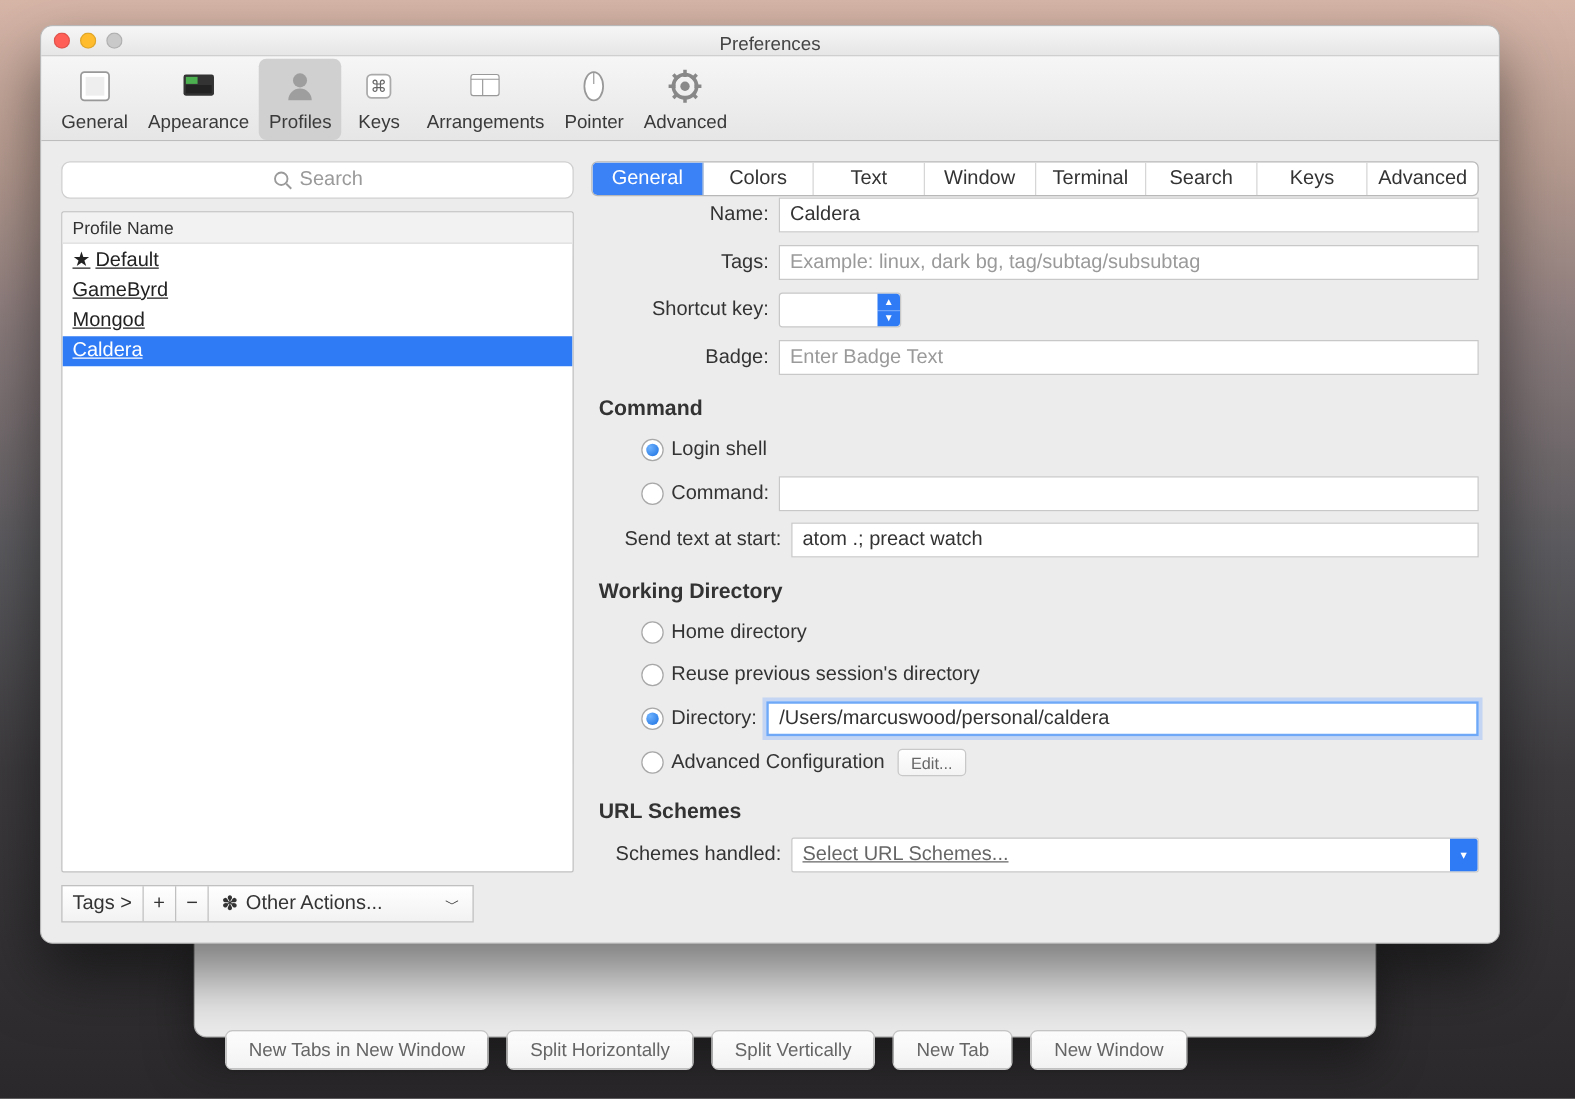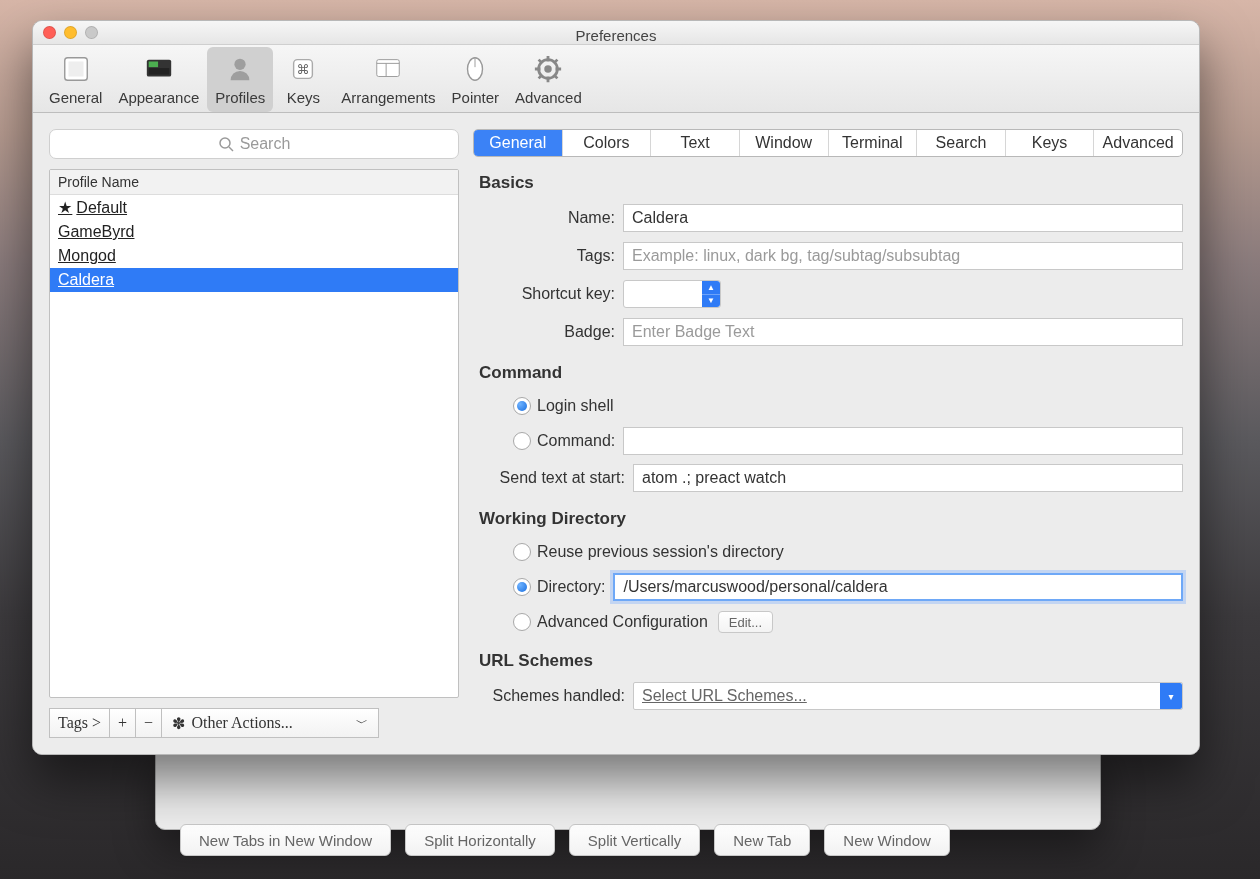--- a/index.html
+++ b/index.html
@@ -100,21 +100,21 @@
   .profile-row .star { margin-right:4px;}
 
   .bottom-bar {
     height:30px; border:1px solid #c0c0c0; background:linear-gradient(#fff,#f2f2f2);
     display:flex; align-items:stretch;
     width:330px;
     font-size:16px;
   }
   .bottom-bar > .seg {
     display:flex; align-items:center; justify-content:center;
-    padding:0 8px; border-right:1px solid #c0c0c0; color:#333;font-family:Liberation Serif, serif;
+    padding:0 8px; border-right:1px solid #c0c0c0; color:#333;
   }
   .bottom-bar > .seg:last-child{border-right:none;}
   .bottom-bar .other { flex:1; justify-content:flex-start; gap:6px; padding:0 10px;}
   .bottom-bar .chev { margin-left:auto; font-size:12px;}
 
   
   .right-col { flex:1; display:flex; flex-direction:column; }
 
   .tab-bar {
     display:flex; border:1px solid #b8b8b8; border-radius:5px;
@@ -337,21 +337,20 @@
         <div class="tab active">General</div>
         <div class="tab">Colors</div>
         <div class="tab">Text</div>
         <div class="tab">Window</div>
         <div class="tab">Terminal</div>
         <div class="tab">Search</div>
         <div class="tab">Keys</div>
         <div class="tab">Advanced</div>
       </div>
 
-      <div class="section-title">Basics</div>
       <div class="form">
         <div class="row">
           <div class="label">Name:</div>
           <div class="field">
               <input class="text-input" value="Caldera" style="">
             </div>
         </div>
         <div class="row">
           <div class="label">Tags:</div>
           <div class="field">
@@ -393,20 +392,24 @@
           <div class="field">
               <input class="text-input" value="atom .; preact watch" style="">
             </div>
         </div>
       </div>
 
       <div class="section-title">Working Directory</div>
       <div class="form">
         <div class="radio-row">
           <span class="radio"></span>
+          <span>Home directory</span>
+        </div>
+        <div class="radio-row">
+          <span class="radio"></span>
           <span>Reuse previous session's directory</span>
         </div>
         <div class="radio-row">
           <span class="radio checked"></span>
           <span>Directory:</span>
           <input class="text-input after-input focused" value="/Users/marcuswood/personal/caldera" style="">
         </div>
         <div class="radio-row">
           <span class="radio"></span>
           <span>Advanced Configuration</span>

